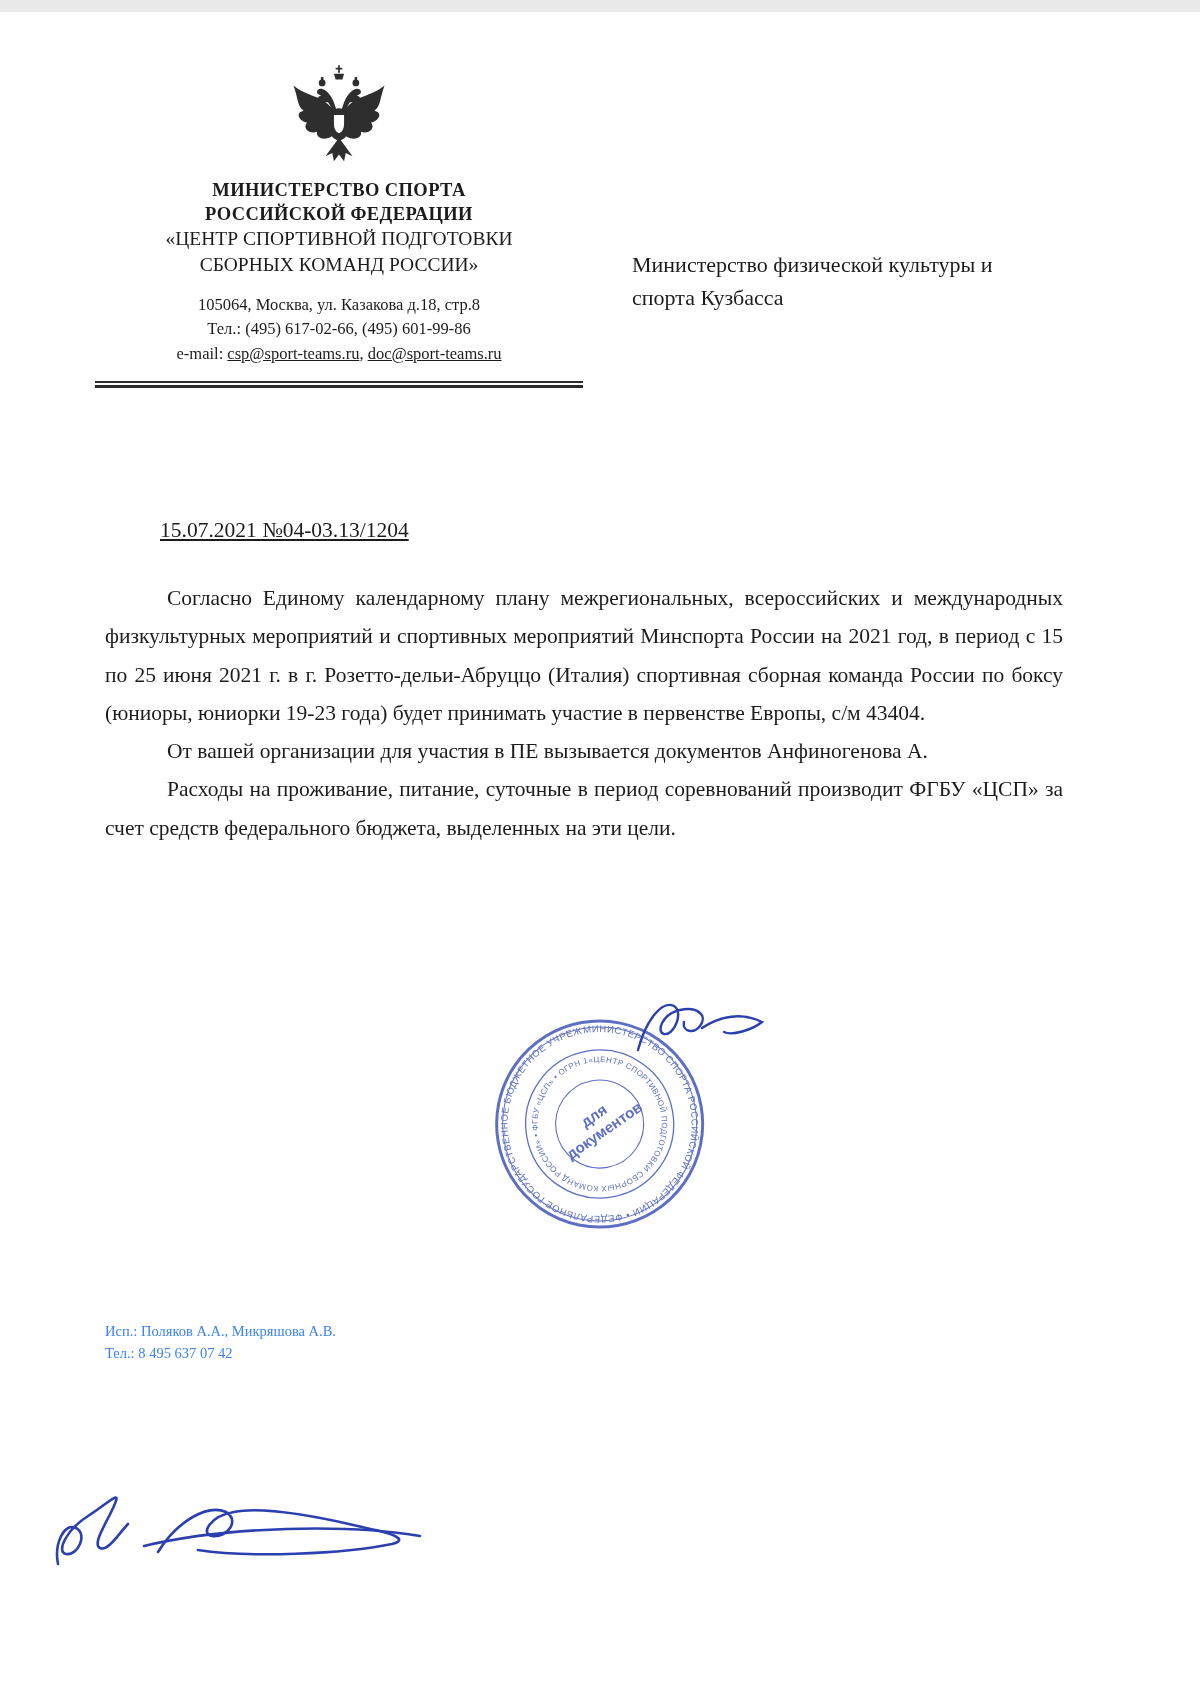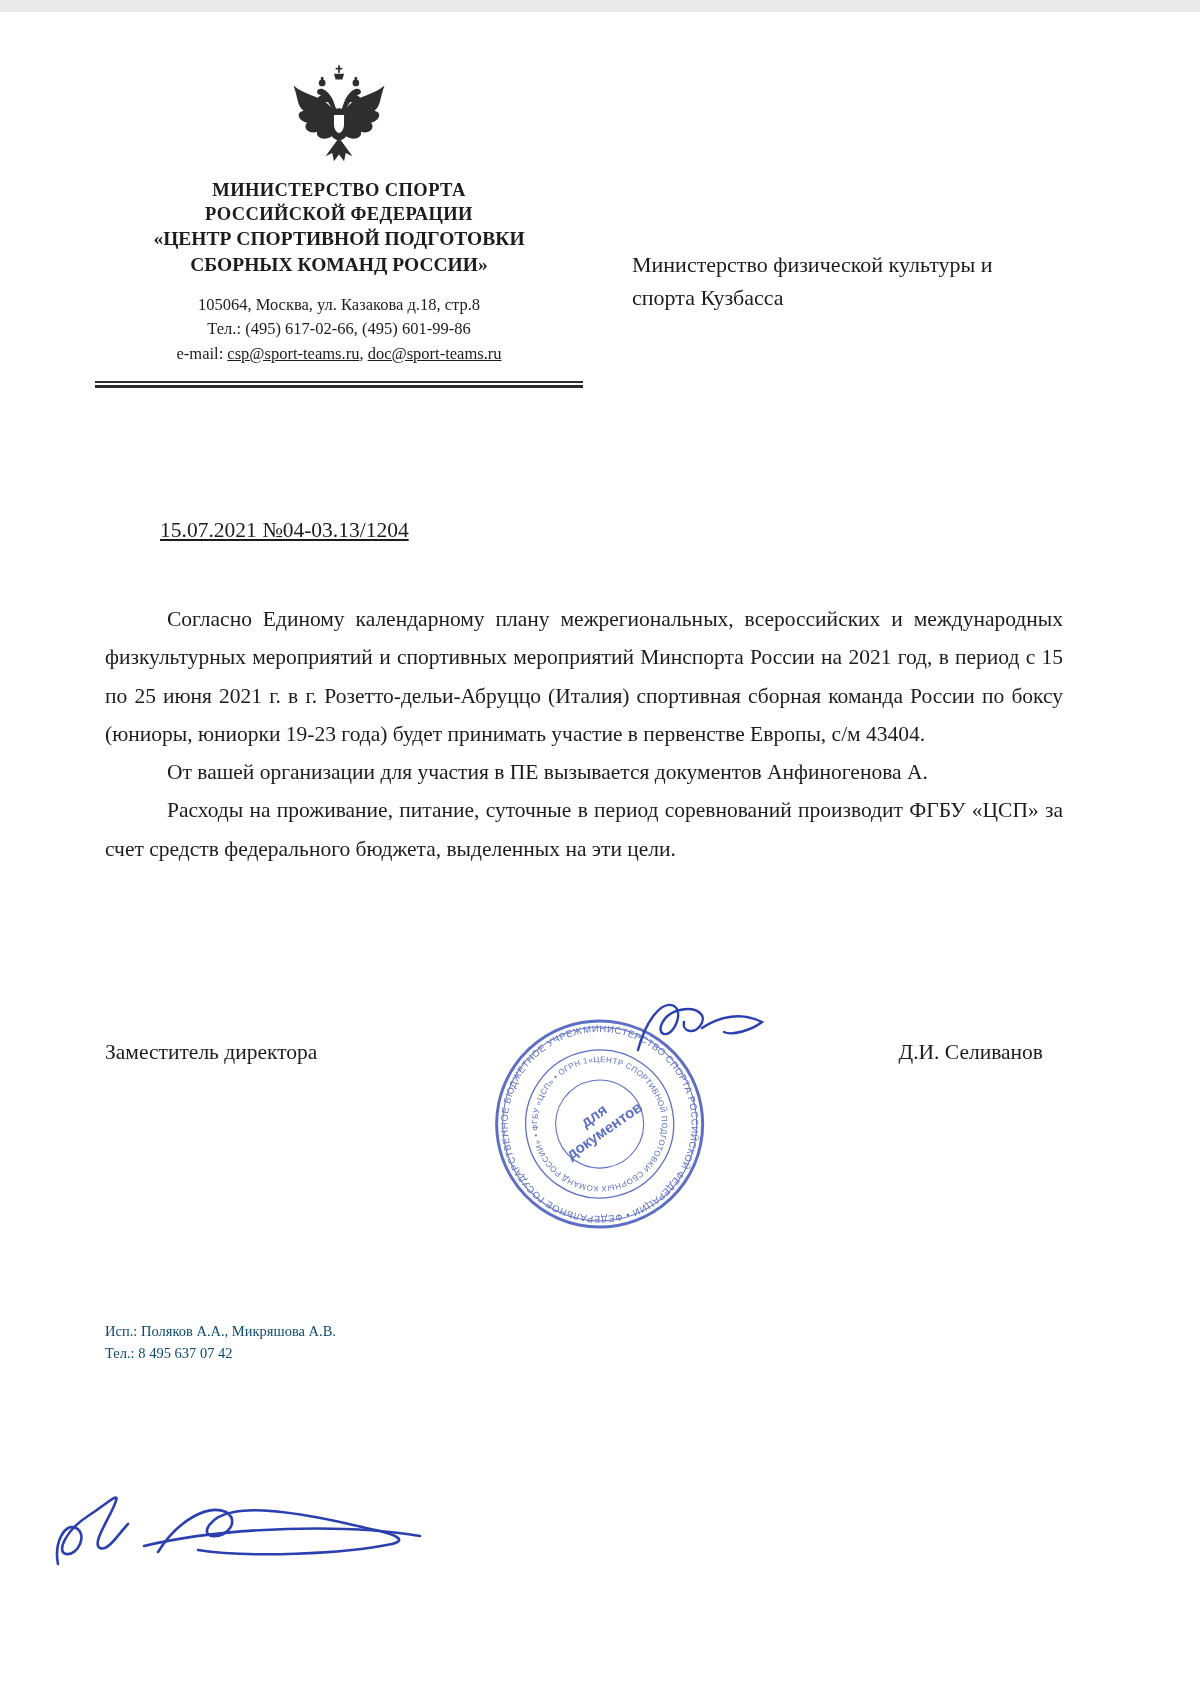--- a/index.html
+++ b/index.html
@@ -7,42 +7,42 @@
   body { font-family:"Liberation Serif","DejaVu Serif",serif; color:#1c1c1c; }
   .page {
     position:relative; width:1200px; height:1697px; margin:12px auto;
     background:#ffffff; overflow:hidden;
   }
   
   .header-left { position:absolute; left:95px; top:48px; width:488px; text-align:center; }
   .emblem { display:block; margin:0 auto 8px auto; }
   .ministry { font-weight:bold; font-size:18.5px; line-height:1.3; letter-spacing:.4px; white-space:pre-line; }
   .org-type { margin-top:17px; font-size:19.5px; line-height:1.32; white-space:pre-line; }
-  .org-name { font-weight:bold; font-size:19.5px; line-height:1.32; white-space:pre-line; }
+  .org-name { font-weight:normal; font-size:19.5px; line-height:1.32; white-space:pre-line; }
   .contacts { margin-top:15px; font-size:16.5px; line-height:1.5; }
   .email-link { text-decoration:underline; }
   .rule { margin-top:14px; height:7px; border-top:2px solid #2b2b2b; border-bottom:3px solid #2b2b2b; }
   
   .header-right { position:absolute; left:632px; top:236px; width:470px; 
     font-size:22px; line-height:1.5; white-space:pre-line; }
   
   .ref { position:absolute; left:160px; top:506px; font-size:21.5px; text-decoration:underline; }
   
-  .body-text { position:absolute; left:105px; top:588px; width:958px; font-size:21.5px;
+  .body-text { position:absolute; left:105px; top:567px; width:958px; font-size:21.5px;
     line-height:1.78; text-align:justify; }
   .body-text p { text-indent:62px; text-align-last:left; }
   
   .sig-row { position:absolute; left:105px; top:1028px; width:938px; display:flex;
     justify-content:space-between; font-size:21.5px; }
   
   .stamp-wrap { position:absolute; left:485px; top:997px; transform:rotate(-10deg); opacity:.82; }
   .sig-over-stamp { position:absolute; left:632px; top:980px; }
   .sig-bottom { position:absolute; left:48px; top:1468px; }
   
-  .footer { position:absolute; left:105px; top:1308px; font-size:14.5px; line-height:1.55; color:#0c4a6e; }
+  .footer { position:absolute; left:105px; top:1308px; font-size:14.5px; line-height:1.55; color:#3b82f6; }
 </style>
 </head>
 <body>
 
 <div class="page">
 
   <div class="header-left">
 
     <svg class="emblem" width="118" height="110" viewBox="0 0 140 130" aria-hidden="true">
       <g fill="#2e2e2e">
@@ -81,24 +81,20 @@
 спорта Кузбасса</div>
 
   <div class="ref">15.07.2021 №04-03.13/1204</div>
 
   <div class="body-text">
     <p>Согласно Единому календарному плану межрегиональных, всероссийских и международных физкультурных мероприятий и спортивных мероприятий Минспорта России на 2021 год, в период с 15 по 25 июня 2021 г. в г. Розетто-дельи-Абруццо (Италия) спортивная сборная команда России по боксу (юниоры, юниорки 19-23 года) будет принимать участие в первенстве Европы, с/м 43404.</p>
     <p>От вашей организации для участия в ПЕ вызывается документов Анфиногенова А.</p>
     <p>Расходы на проживание, питание, суточные в период соревнований производит ФГБУ «ЦСП» за счет средств федерального бюджета, выделенных на эти цели.</p>
   </div>
 
-  <div class="sig-row">
-    <span>Заместитель директора</span>
-    <span>Д.И. Селиванов</span>
-  </div>
 
   <div class="stamp-wrap">
     <svg width="230" height="230" viewBox="0 0 230 230" style="color:#3a50b6" aria-hidden="true">
       <defs>
         <path id="ring1" d="M115,23 a92,92 0 1 1 -0.01,0"></path>
         <path id="ring2" d="M115,53 a62,62 0 1 1 -0.01,0"></path>
       </defs>
       <circle cx="115" cy="115" r="103" fill="none" stroke="currentColor" stroke-width="3"></circle>
       <circle cx="115" cy="115" r="97" fill="none" stroke="currentColor" stroke-width="1"></circle>
       <circle cx="115" cy="115" r="74" fill="none" stroke="currentColor" stroke-width="1.3"></circle>

